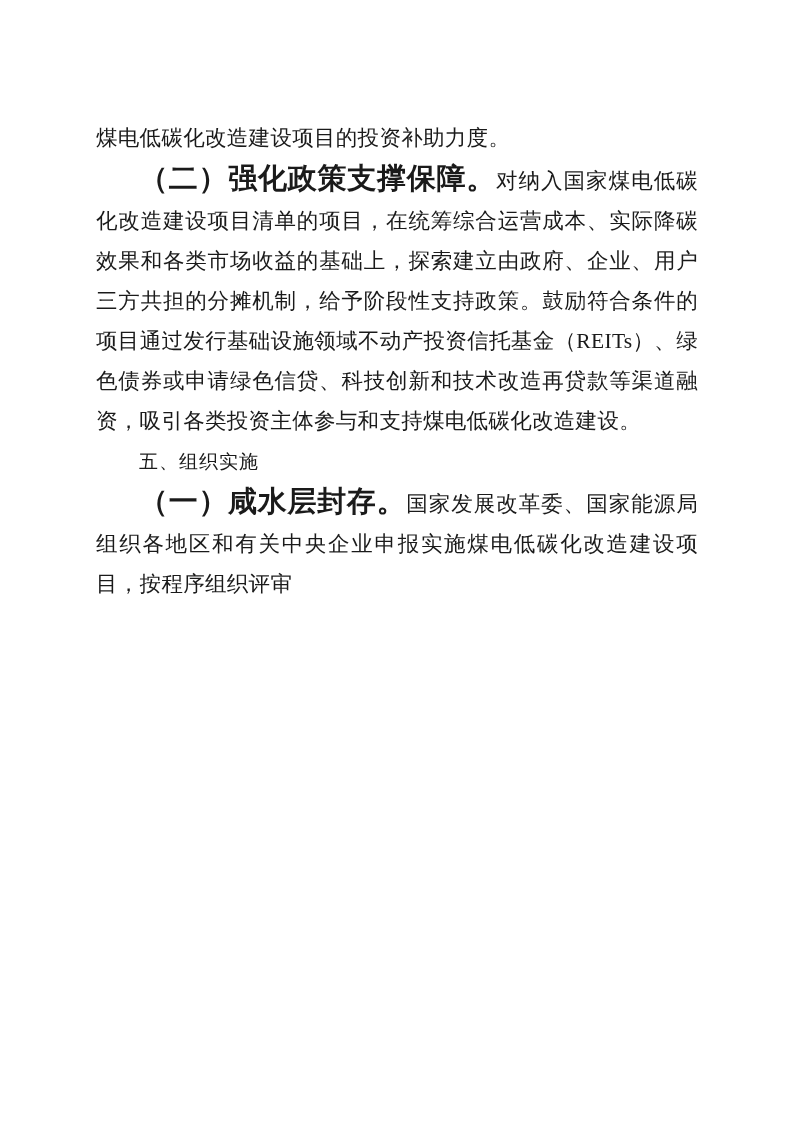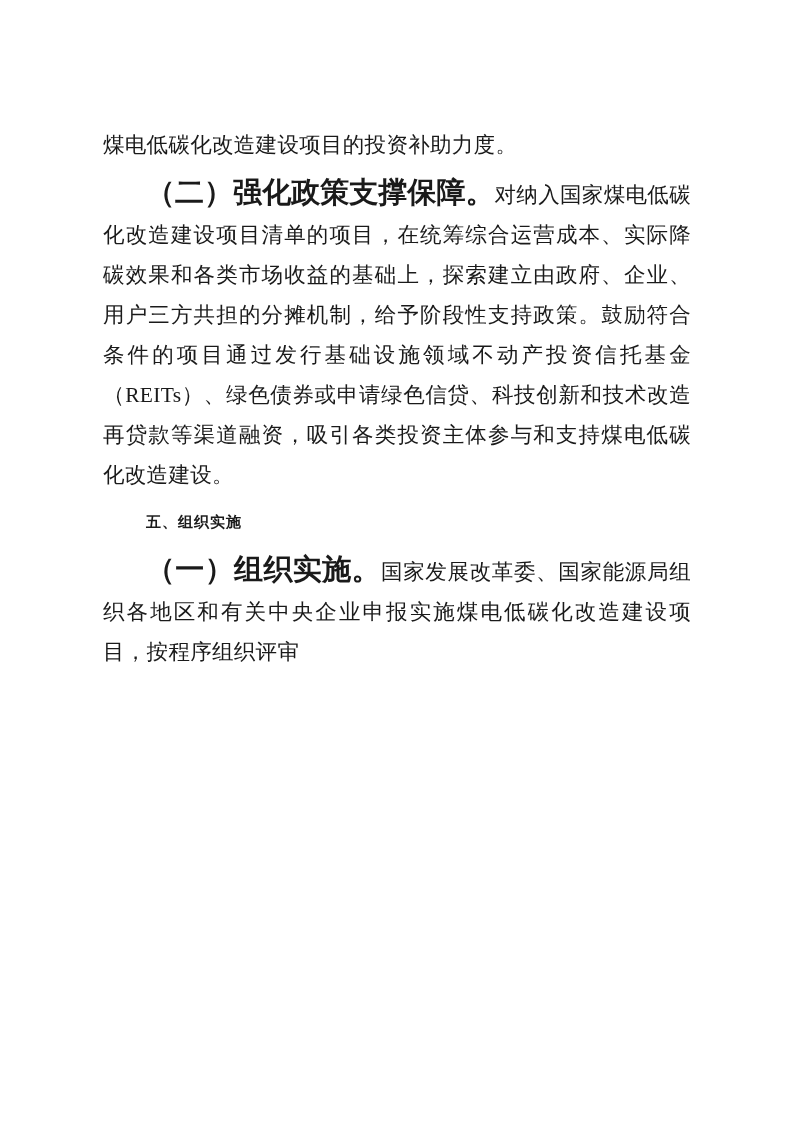--- a/index.html
+++ b/index.html
@@ -22,39 +22,39 @@
     padding: 118px 96px 60px 96px;
   }
   .doc-body {
     font-size: 21.5px;
     line-height: 40px;
     text-align: justify;
     text-justify: inter-ideograph;
     letter-spacing: 0.3px;
   }
   p {
-    margin: 7px;
+    margin: 0;
   }
   .para {
     text-indent: 0;
   }
   .para-indent {
     text-indent: 43px;
   }
   .lead {
     font-family: "DejaVu Sans", "Liberation Sans", sans-serif;
     font-weight: bold;
     letter-spacing: 0px;
     font-size: 29px;
   }
   .section-heading {
     text-indent: 43px;
     font-family: "DejaVu Sans", "Liberation Sans", sans-serif;
-    font-weight: bold;
-    font-size: 15px;
+    font-weight: normal;
+    font-size: 19px;
     letter-spacing: 1px;
   }
 </style>
 </head>
 <body>
 
 <div class="page">
   <div class="doc-body">
 
     <p class="para">
@@ -63,17 +63,17 @@
 
     <p class="para-indent">
       <span class="lead">（二）强化政策支撑保障。</span><span>对纳入国家煤电低碳化改造建设项目清单的项目，在统筹综合运营成本、实际降碳效果和各类市场收益的基础上，探索建立由政府、企业、用户三方共担的分摊机制，给予阶段性支持政策。鼓励符合条件的项目通过发行基础设施领域不动产投资信托基金（REITs）、绿色债券或申请绿色信贷、科技创新和技术改造再贷款等渠道融资，吸引各类投资主体参与和支持煤电低碳化改造建设。</span>
     </p>
 
 
 
     <p class="section-heading">五、组织实施</p>
 
     <p class="para-indent">
-      <span class="lead">（一）组织实施。</span><span>国家发展改革委、国家能源局组织各地区和有关中央企业申报实施煤电低碳化改造建设项目，按程序组织评审</span>
+      <span class="lead">（一）咸水层封存。</span><span>国家发展改革委、国家能源局组织各地区和有关中央企业申报实施煤电低碳化改造建设项目，按程序组织评审</span>
     </p>
 
   </div>
 </div>
 
 </body></html>

